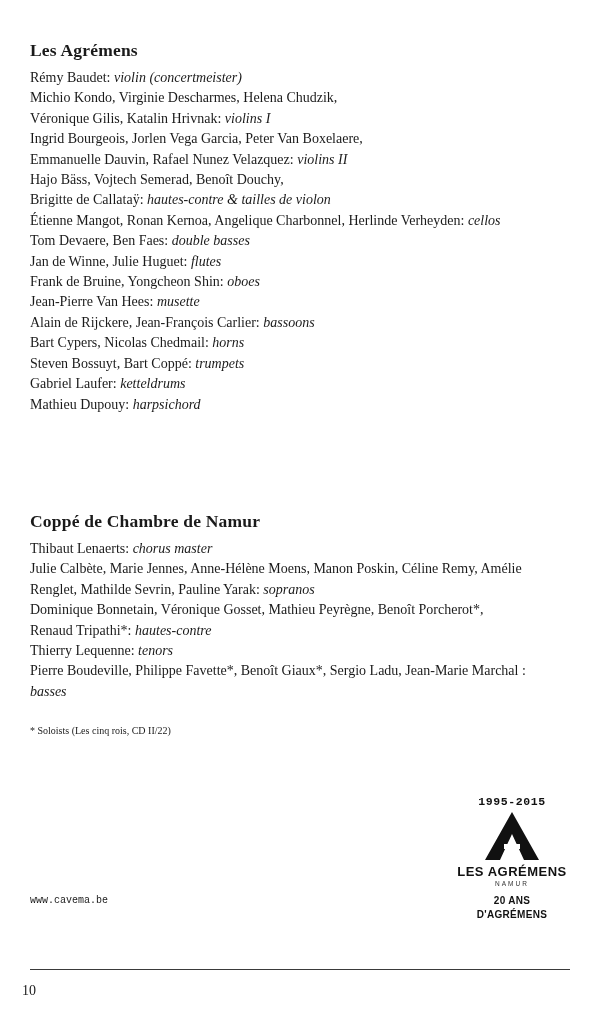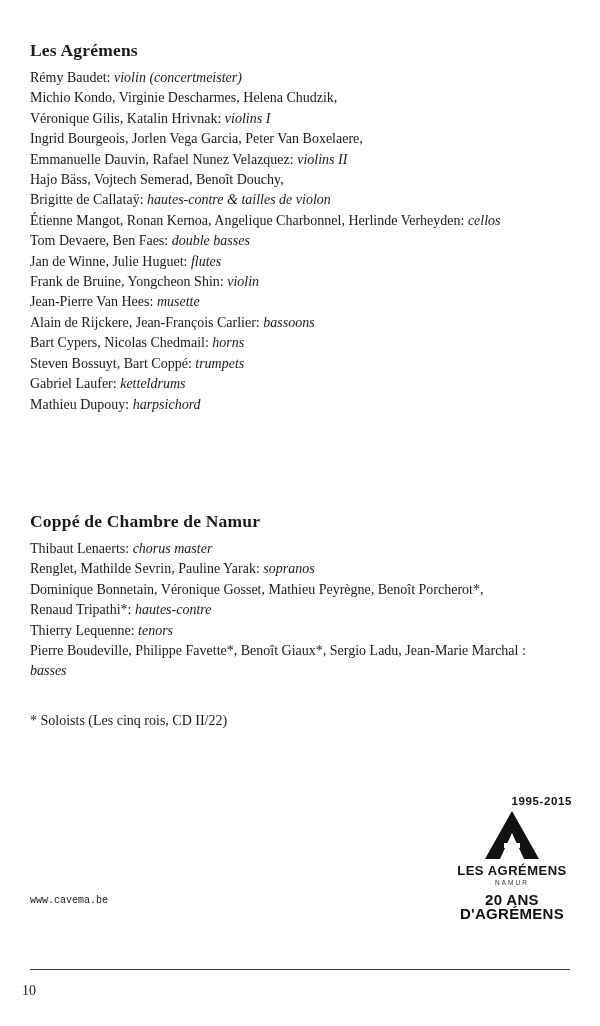--- a/index.html
+++ b/index.html
@@ -38,40 +38,39 @@
   .line .it {
     font-style: italic;
   }
   .block-agremens {
     margin-top: 4px;
   }
   .block-choeur {
     margin-top: 96px;
   }
   .note {
-    font-size: 14px;
+    font-size: 10px;
     line-height: 20px;
-    margin-top: 29px;
+    margin-top: 19px;
   }
   
   .logo {
     position: absolute;
     right: 28px;
     top: 795px;
     width: 120px;
     text-align: center;
     color: #111;
   }
   .logo-years {
-    font-family: Liberation Sans, sans-serif;
+    font-family: Liberation Mono, monospace;
     font-size: 11.5px;
     font-weight: bold;
     letter-spacing: 0.6px;
     margin-bottom: 2px;
-    text-align: right;
   }
   .logo-mark {
     width: 100%;
     height: 52px;
     display: flex;
     align-items: flex-end;
     justify-content: center;
   }
   .logo-name {
     font-family: "Liberation Sans", sans-serif;
@@ -82,21 +81,21 @@
   }
   .logo-sub {
     font-family: "Liberation Sans", sans-serif;
     font-size: 6.5px;
     letter-spacing: 2px;
     margin-top: 1px;
     color: #333;
   }
   .logo-tag {
     font-family: "Liberation Sans", sans-serif;
-    font-size: 15px;
+    font-size: 10px;
     font-weight: bold;
     letter-spacing: 0.3px;
     margin-top: 7px;
     line-height: 14px;
   }
   .logo-tag .l2 {
     display: block;
   }
   .website {
     position: absolute;
@@ -132,34 +131,35 @@
       <p class="line">Rémy Baudet: <span class="it">violin (concertmeister)</span></p>
       <p class="line">Michio Kondo, Virginie Descharmes, Helena Chudzik,</p>
       <p class="line">Véronique Gilis, Katalin Hrivnak: <span class="it">violins I</span></p>
       <p class="line">Ingrid Bourgeois, Jorlen Vega Garcia, Peter Van Boxelaere,</p>
       <p class="line">Emmanuelle Dauvin, Rafael Nunez Velazquez: <span class="it">violins II</span></p>
       <p class="line">Hajo Bäss, Vojtech Semerad, Benoît Douchy,</p>
       <p class="line">Brigitte de Callataÿ: <span class="it">hautes-contre &amp; tailles de violon</span></p>
       <p class="line">Étienne Mangot, Ronan Kernoa, Angelique Charbonnel, Herlinde Verheyden: <span class="it">cellos</span></p>
       <p class="line">Tom Devaere, Ben Faes: <span class="it">double basses</span></p>
       <p class="line">Jan de Winne, Julie Huguet: <span class="it">flutes</span></p>
-      <p class="line">Frank de Bruine, Yongcheon Shin: <span class="it">violin</span></p>
+      <p class="line">Frank de Bruine, Yongcheon Shin: <span class="it">oboes</span></p>
       <p class="line">Jean-Pierre Van Hees: <span class="it">musette</span></p>
       <p class="line">Alain de Rijckere, Jean-François Carlier: <span class="it">bassoons</span></p>
       <p class="line">Bart Cypers, Nicolas Chedmail: <span class="it">horns</span></p>
       <p class="line">Steven Bossuyt, Bart Coppé: <span class="it">trumpets</span></p>
       <p class="line">Gabriel Laufer: <span class="it">ketteldrums</span></p>
       <p class="line">Mathieu Dupouy: <span class="it">harpsichord</span></p>
     </div>
   </section>
 
   <section class="block-choeur">
     <h2 class="section-title">Coppé de Chambre de Namur</h2>
     <div>
       <p class="line">Thibaut Lenaerts: <span class="it">chorus master</span></p>
+      <p class="line">Julie Calbète, Marie Jennes, Anne-Hélène Moens, Manon Poskin, Céline Remy, Amélie</p>
       <p class="line">Renglet, Mathilde Sevrin, Pauline Yarak: <span class="it">sopranos</span></p>
       <p class="line">Dominique Bonnetain, Véronique Gosset, Mathieu Peyrègne, Benoît Porcherot*,</p>
       <p class="line">Renaud Tripathi*: <span class="it">hautes-contre</span></p>
       <p class="line">Thierry Lequenne: <span class="it">tenors</span></p>
       <p class="line">Pierre Boudeville, Philippe Favette*, Benoît Giaux*, Sergio Ladu, Jean-Marie Marchal :</p>
       <p class="line"><span class="it">basses</span></p>
     </div>
     <p class="note">* Soloists (Les cinq rois, CD II/22)</p>
   </section>
 

